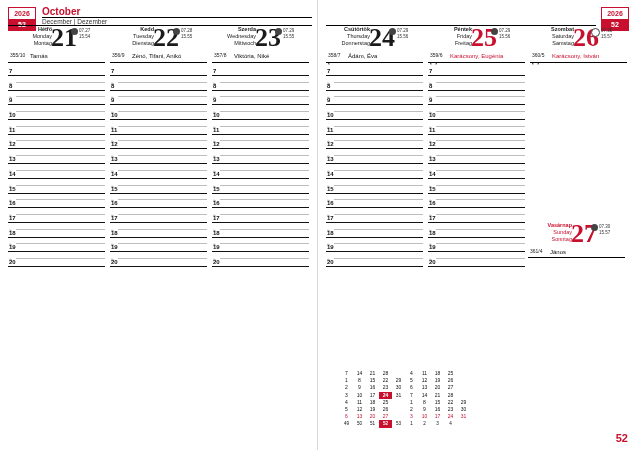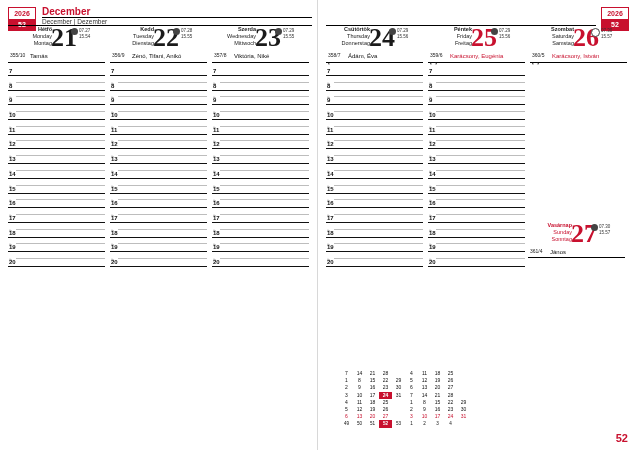--- a/index.html
+++ b/index.html
@@ -153,21 +153,21 @@
 <div class="planner">
 
   <div class="page page-left">
 
     <div class="badge badge-left">
       <div class="yr">2026</div>
       <div class="wk">52</div>
     </div>
 
     <div class="month-title">
-      <div class="m1">December</div>
+      <div class="m1">October</div>
       <div class="m2">December | Dezember</div>
     </div>
     <div class="hrule" style="left:42px;top:17px;width:270px;"></div>
     <div class="hrule" style="left:8px;top:25px;width:304px;"></div>
 
     <div class="col" style="left:8px;">
       <div class="col-head">
         <div class="dow">
           <div class="hu">Hétfő</div>
           <div>Monday</div>

